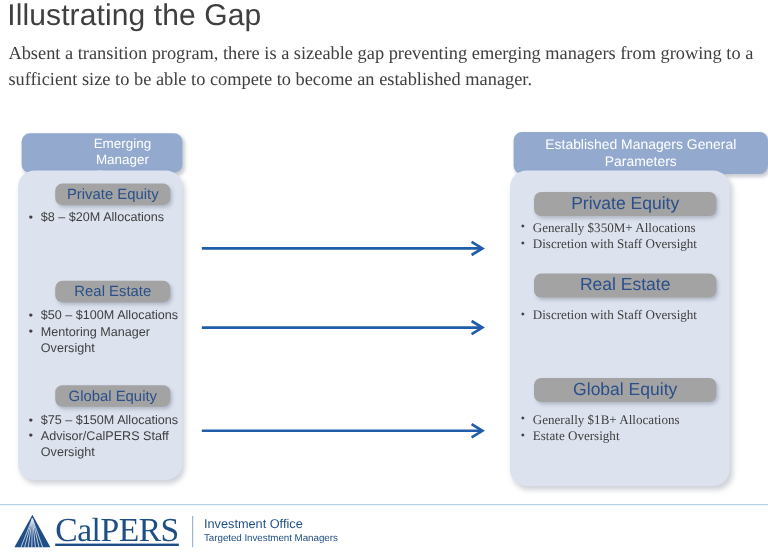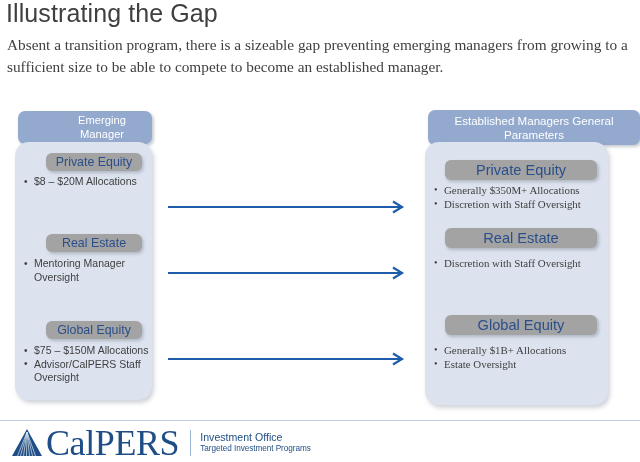--- a/index.html
+++ b/index.html
@@ -178,24 +178,25 @@
     align-items: center;
   }
   #calpers-logo-mark {
     width: 34px;
     height: 30px;
     flex: 0 0 auto;
     margin-right: 2px;
   }
   #calpers-wordmark {
     font-family: "Liberation Serif", serif;
-    font-size: 36px;
+    font-size: 28px;
     letter-spacing: -0.4px;
     color: #1f4e86;
     line-height: 30px;
+    text-decoration: underline;
   }
   #footer-rule {
     width: 1px;
     height: 26px;
     background: #9bb5d4;
     margin: 0 9px 0 11px;
     flex: 0 0 auto;
   }
   #footer-text {
     line-height: 1.12;
@@ -226,20 +227,21 @@
 
 <div class="section-pill left-section-pill" style="top:153px;">Private Equity</div>
 
 <ul class="bullets left-bullets" style="top:175px;">
   <li>$8 – $20M Allocations</li>
 </ul>
 
 <div class="section-pill left-section-pill" style="top:234px;">Real Estate</div>
 
 <ul class="bullets left-bullets" style="top:257px;">
+  <li>$50 – $100M Allocations</li>
   <li>Mentoring Manager Oversight</li>
 </ul>
 
 <div class="section-pill left-section-pill" style="top:321px;">Global Equity</div>
 
 <ul class="bullets left-bullets" style="top:344px;">
   <li>$75 – $150M Allocations</li>
   <li>Advisor/CalPERS Staff Oversight</li>
 </ul>
 
@@ -294,15 +296,15 @@
       <line x1="17" y1="4" x2="16.5" y2="28"></line>
       <line x1="17" y1="4" x2="19.5" y2="28"></line>
       <line x1="17" y1="4" x2="22.5" y2="28"></line>
       <line x1="17" y1="4" x2="25.5" y2="28"></line>
     </g>
   </svg>
   <div id="calpers-wordmark">CalPERS</div>
   <div id="footer-rule"></div>
   <div id="footer-text">
     <div id="footer-office">Investment Office</div>
-    <div id="footer-program">Targeted Investment Programs</div>
+    <div id="footer-program">Targeted Investment Managers</div>
   </div>
 </div>
 
 </body></html>

